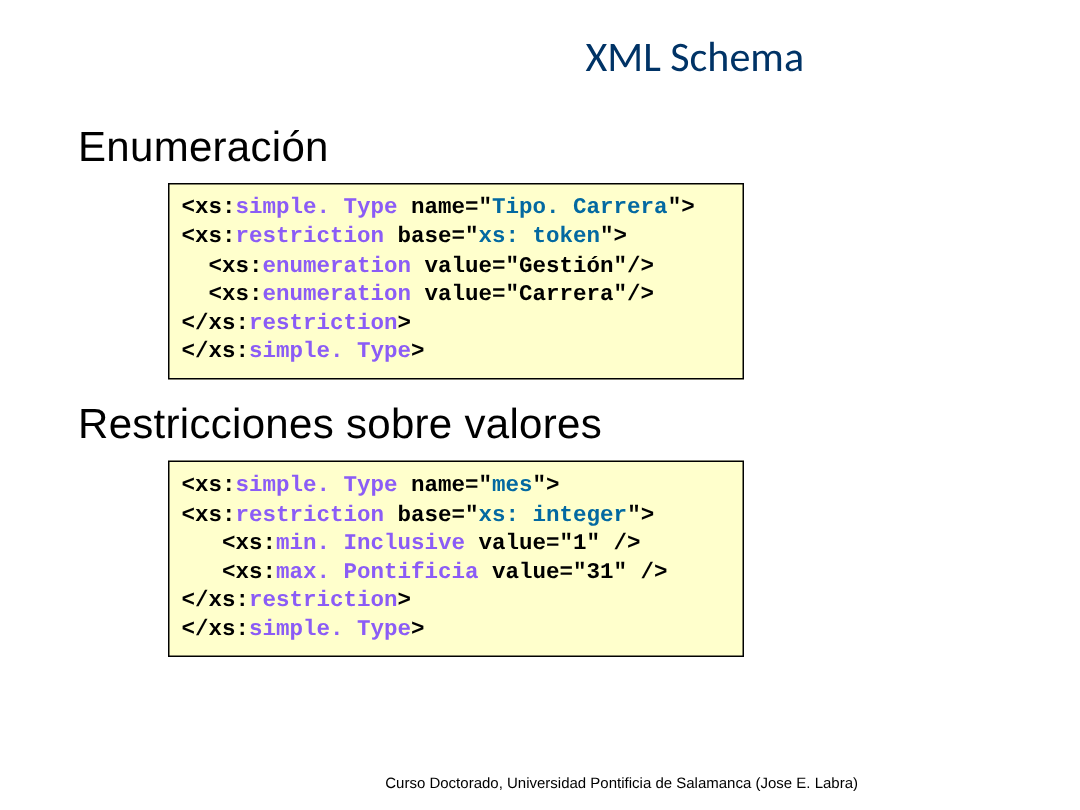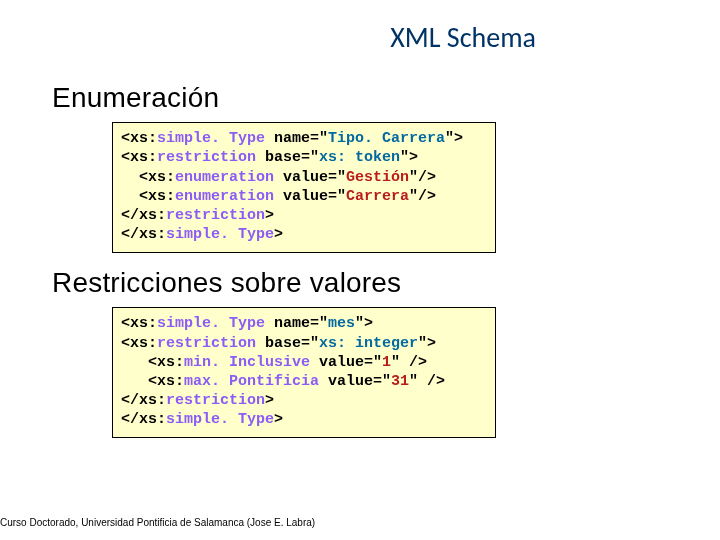--- a/index.html
+++ b/index.html
@@ -4,22 +4,22 @@
 <style>
   * { margin: 0; padding: 0; box-sizing: border-box; }
   html, body { width: 720px; height: 540px; background: #fff; font-family: Arial, Helvetica, sans-serif; color: #000; }
   .slide { width: 572px; height: 540px; position: relative; padding: 18px 36px 0 36px; }
   .title-block { text-align: right; margin-top: 4px; margin-bottom: 28px; }
   .title-line { font-family: "Gill Sans", "Gill Sans MT", "Trebuchet MS", Calibri, Arial, sans-serif; font-size: 28px; color: #003366; line-height: 1.15; font-weight: 500; }
   .section-heading { font-size: 28px; font-weight: 400; margin: 8px 0 8px 16px; letter-spacing: 0.2px; }
   .code-box { background: #ffffcc; border: 1px solid #000; margin: 0 40px 14px 76px; padding: 6px 8px 8px 8px; font-family: "Courier New", Courier, monospace; font-size: 15px; line-height: 1.28; font-weight: bold; white-space: pre; }
   .c-blue { color: #8b5cf6; }
   .c-green { color: #0369a1; }
-  .c-maroon { color: #b91c1c; }
-  .footer { position: absolute; bottom: 12px; left: 0; width: 100%; text-align: left; font-size: 10px; color: #000; }
+  .c-maroon { color: #000000; }
+  .footer { position: absolute; bottom: 12px; left: 0; width: 100%; text-align: right; font-size: 10px; color: #000; }
 </style>
 </head>
 <body>
 
 <div class="slide">
 
   <div class="title-block">
     <div class="title-line">XML Schema</div>
   </div>
 

